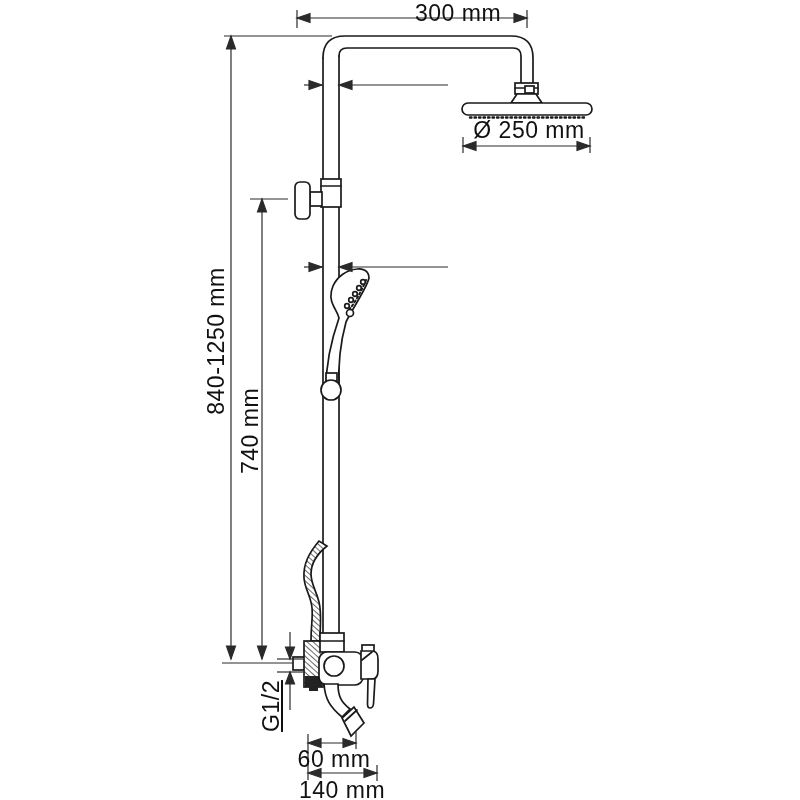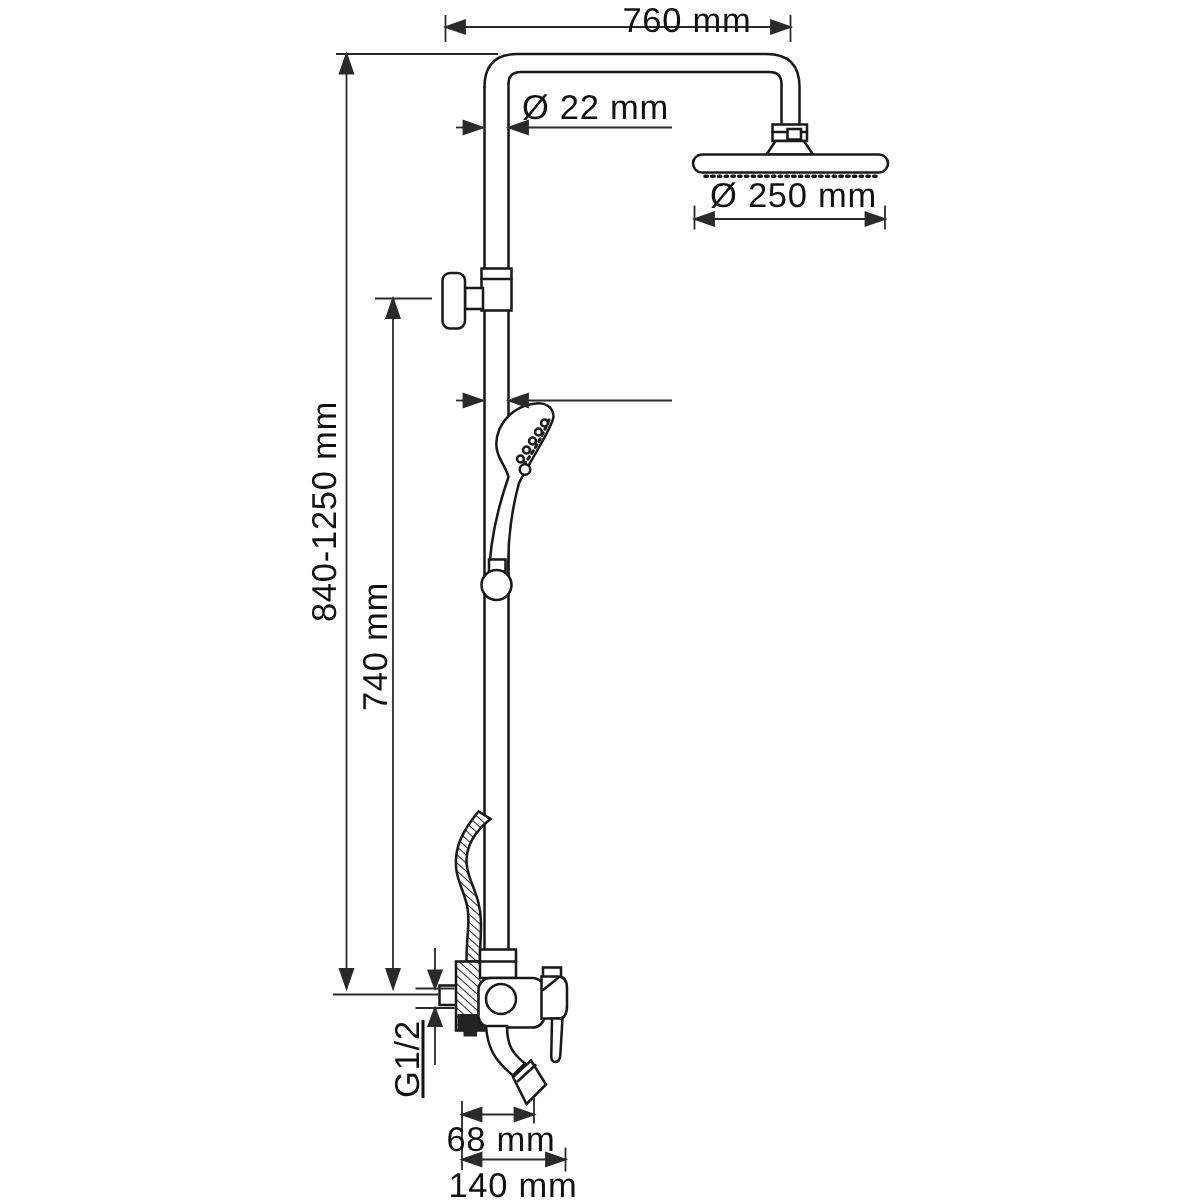--- a/index.html
+++ b/index.html
@@ -178,30 +178,29 @@
         <line x1="308" y1="743" x2="356" y2="743"></line>
         <polygon points="308,743 321,738.5 321,747.5"></polygon>
         <polygon points="356,743 343,738.5 343,747.5"></polygon>
         <line x1="308" y1="773" x2="377" y2="773"></line>
         <polygon points="308,773 321,768.5 321,777.5"></polygon>
         <polygon points="377,773 364,768.5 364,777.5"></polygon>
       </g>
     </g>
   </svg>
 
-  <div class="dim-label" style="left:388px;top:0px;width:140px;">760 mm</div>
-
-  <div class="dim-label" style="left:342px;top:58px;width:110px;">Ø 22 mm</div>
+  <div class="dim-label" style="left:388px;top:0px;width:140px;">300 mm</div>
+
 
   <div class="dim-label" style="left:466px;top:117px;width:126px;">Ø 250 mm</div>
 
 
   <div class="dim-label rot" style="left:131px;top:328px;width:170px;">840-1250 mm</div>
 
   <div class="dim-label rot" style="left:195px;top:418px;width:110px;">740 mm</div>
 
   <div class="dim-label rot underl" style="left:236px;top:693px;width:70px;">G1/2</div>
 
-  <div class="dim-label" style="left:284px;top:746px;width:100px;">68 mm</div>
+  <div class="dim-label" style="left:284px;top:746px;width:100px;">60 mm</div>
 
   <div class="dim-label" style="left:278px;top:777px;width:128px;">140 mm</div>
 
 </div>
 
 </body></html>

